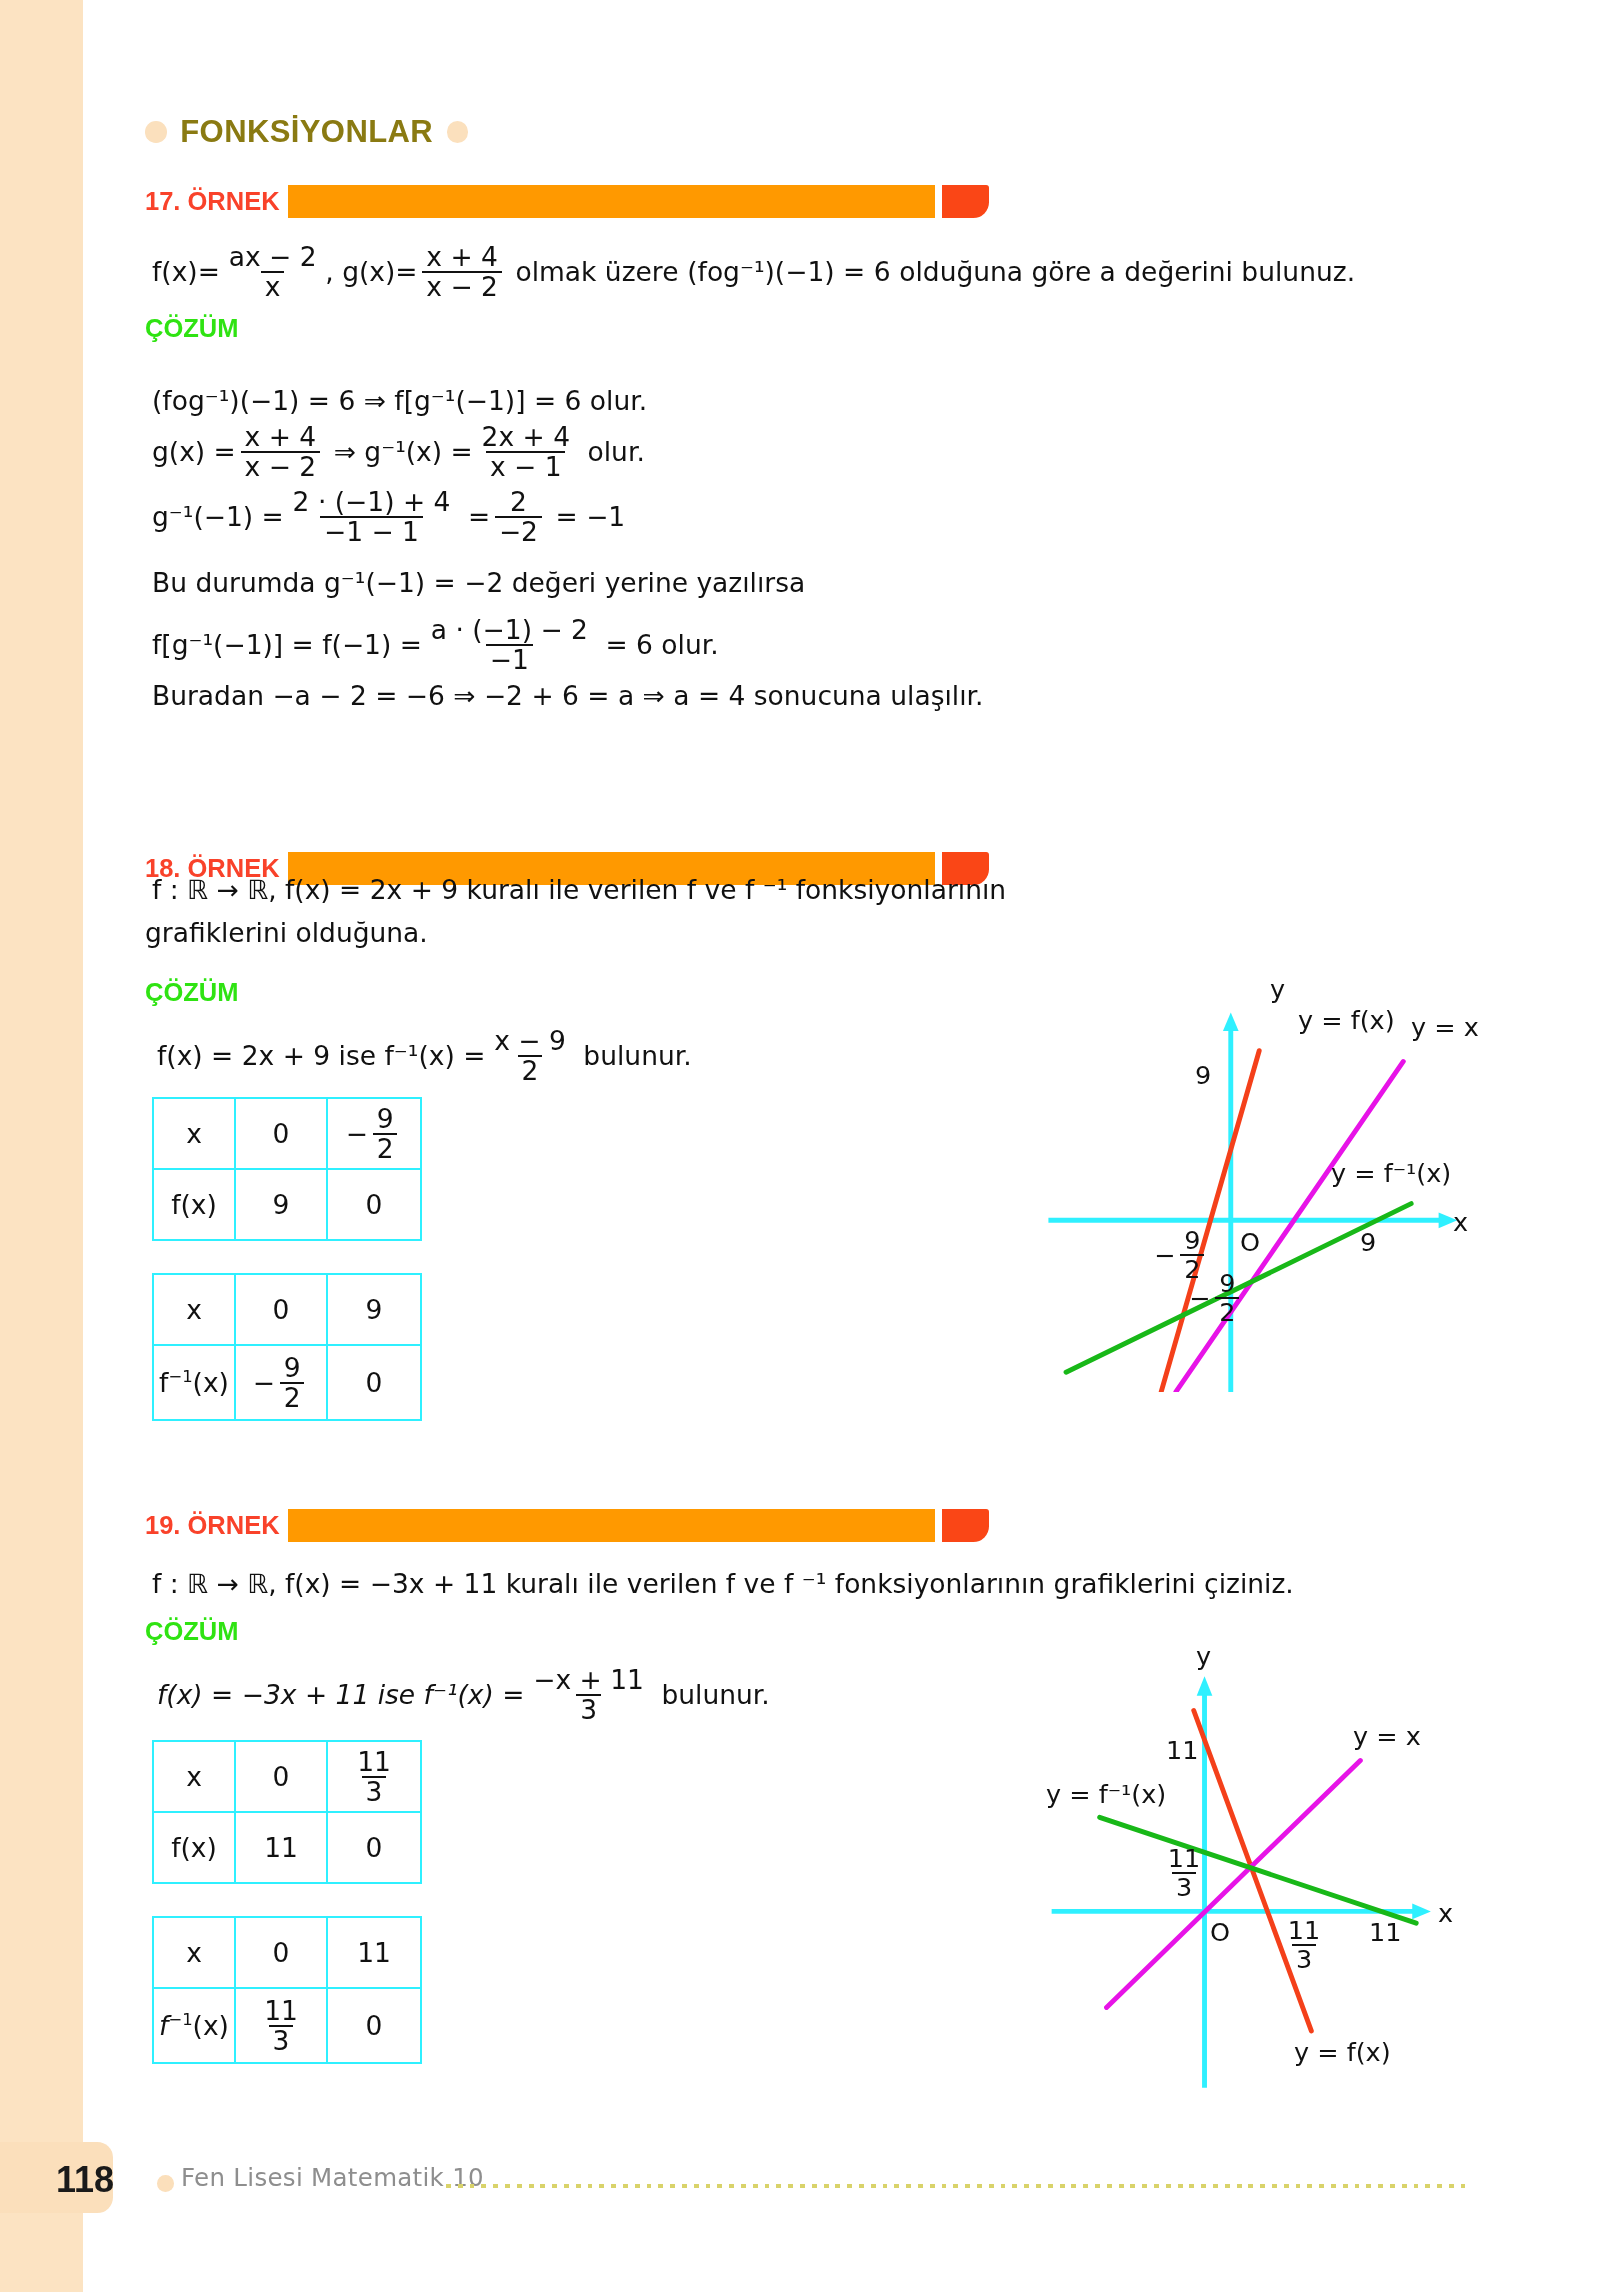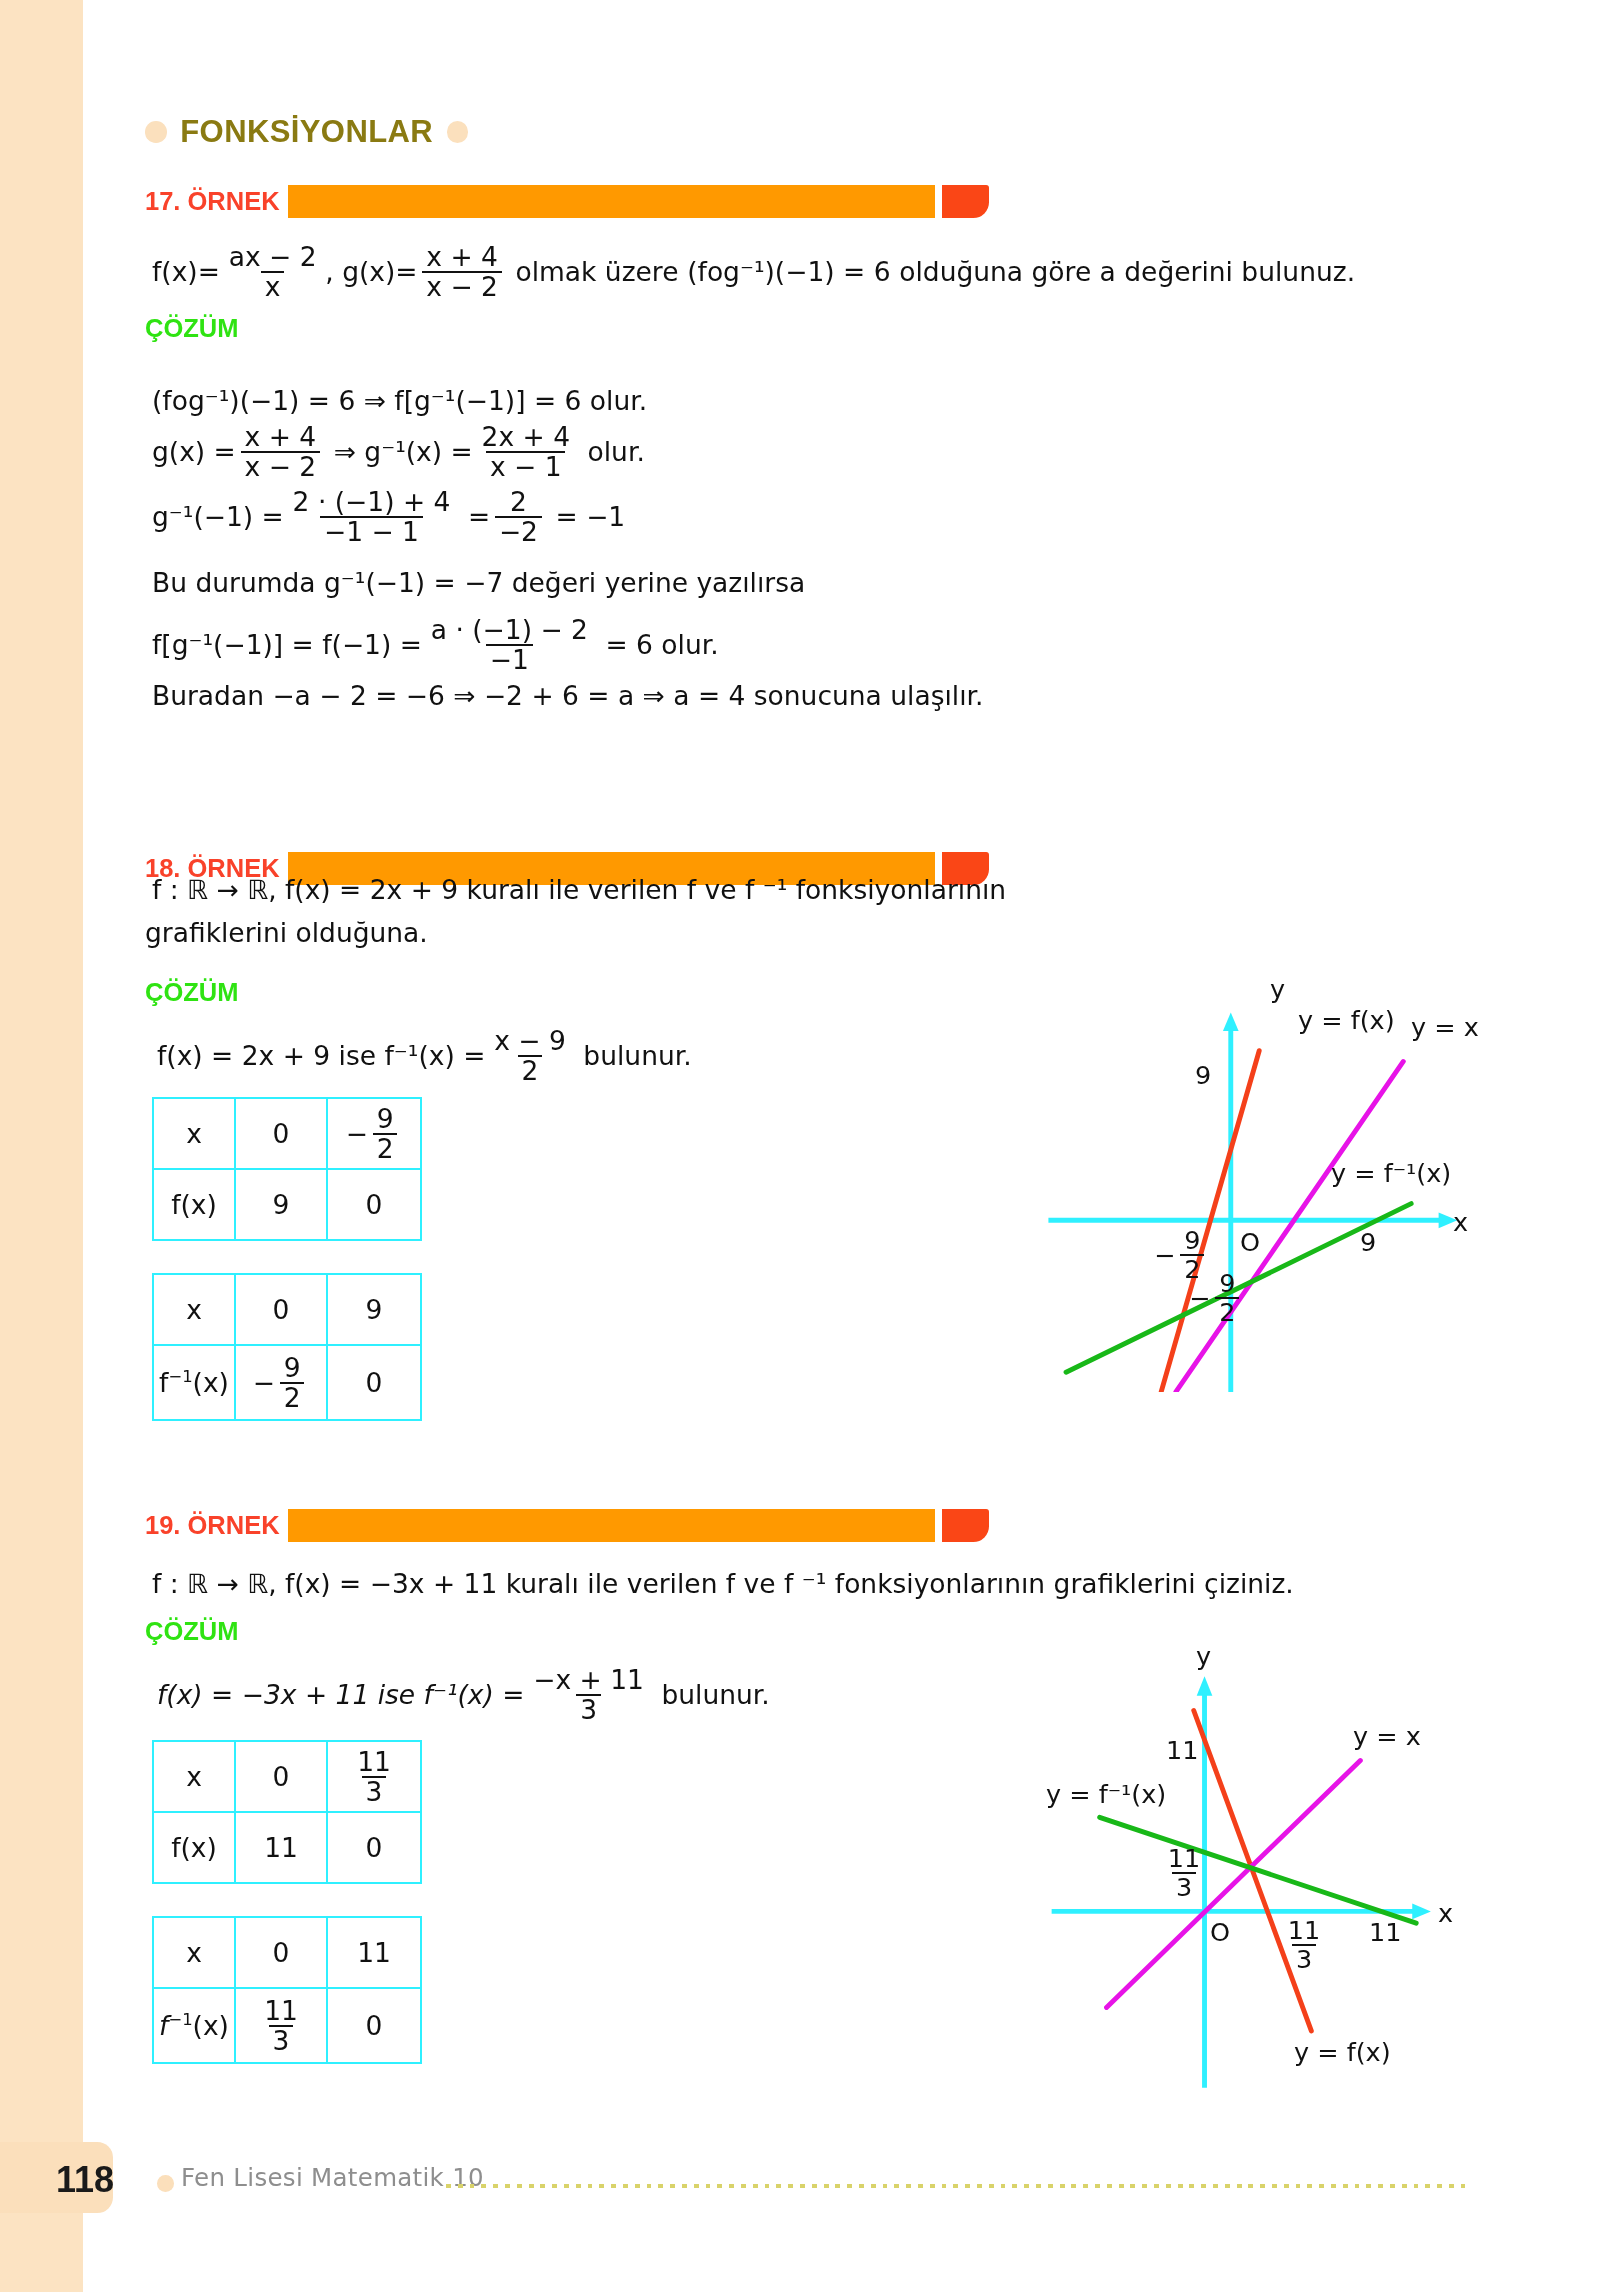--- a/index.html
+++ b/index.html
@@ -130,21 +130,21 @@
     <span class="sp"></span>
       <span>=</span>
     <span class="frac">
         <span class="num">2</span>
         <span class="den">−2</span>
       </span>
     <span class="sp"></span>
       <span>= −1</span>
   </div>
 
-  <div class="mline" style="left:152px;top:567px;">Bu durumda g⁻¹(−1) = −7 değeri yerine yazılırsa</div>
+  <div class="mline" style="left:152px;top:567px;">Bu durumda g⁻¹(−1) = −2 değeri yerine yazılırsa</div>
 
   <div class="mline" style="left:152px;top:616px;">
     <span>f[g⁻¹(−1)] = f(−1) =</span>
     <span class="frac">
         <span class="num">a · (−1) − 2</span>
         <span class="den">−1</span>
       </span>
     <span class="sp"></span>
       <span>= 6  olur.</span>
   </div>

